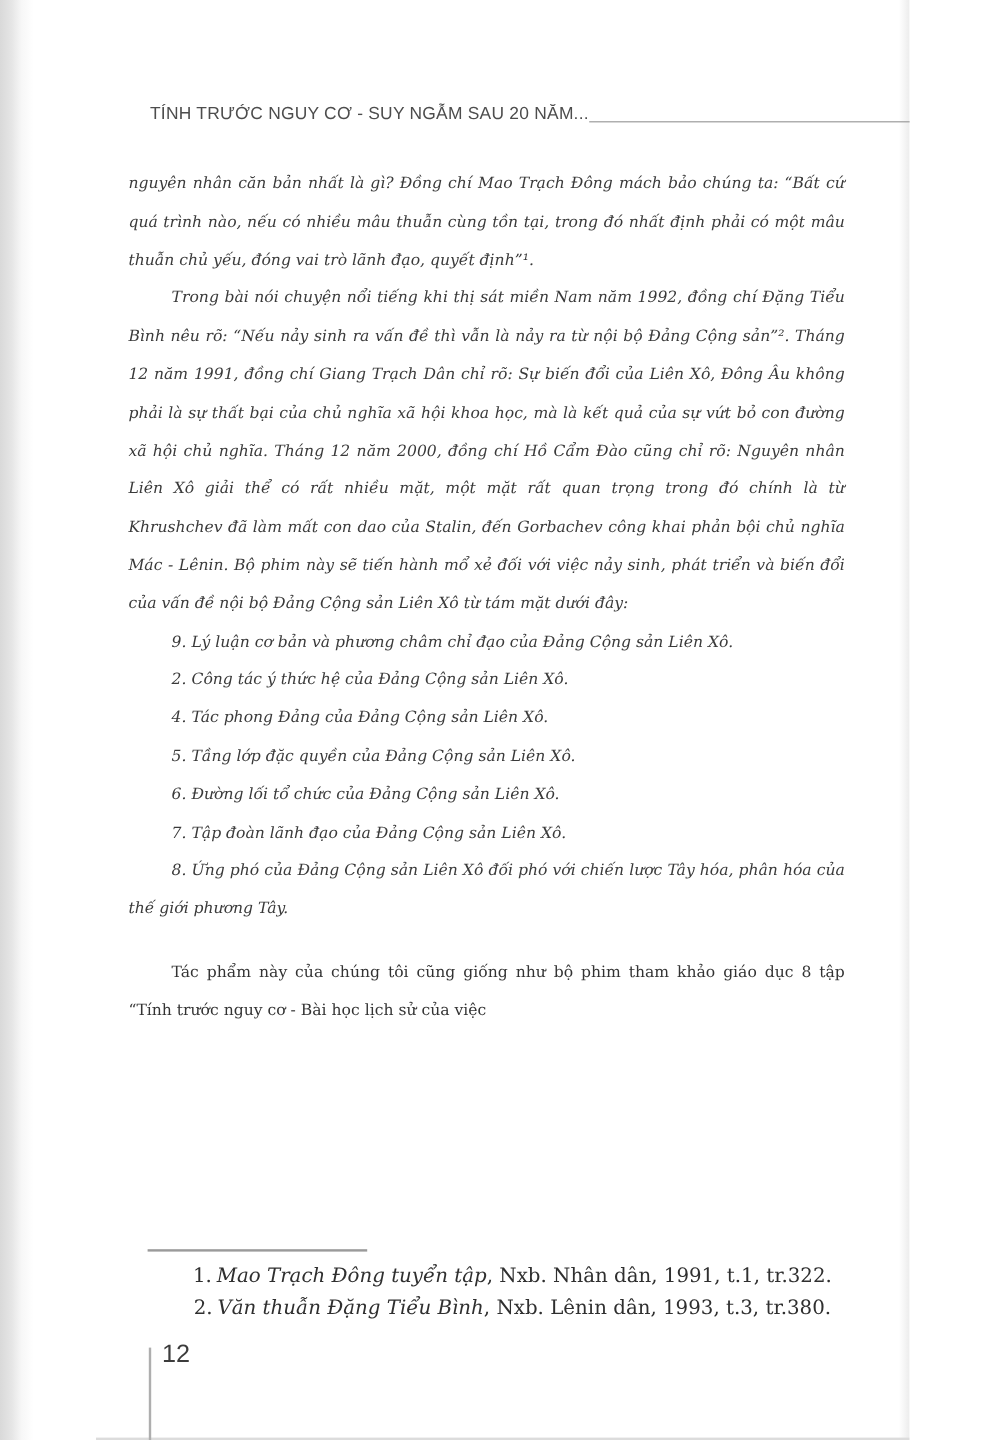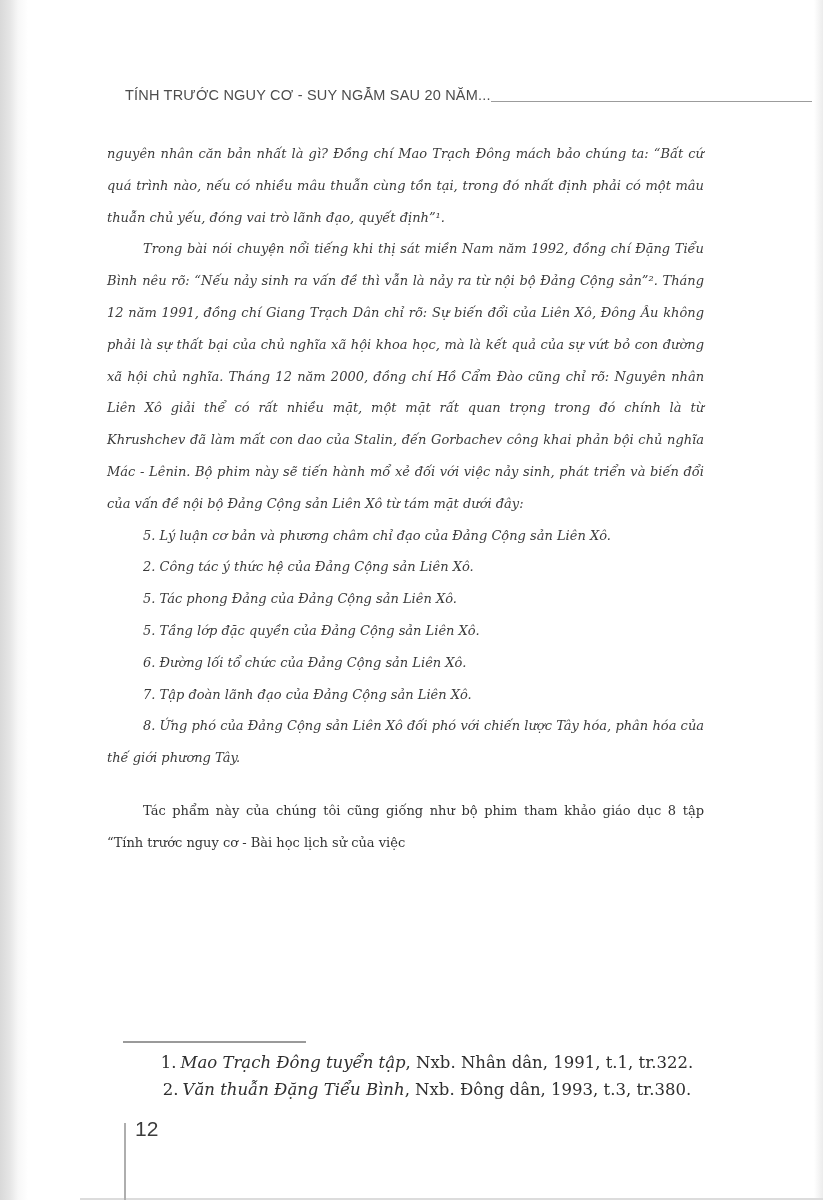--- a/index.html
+++ b/index.html
@@ -1,19 +1,19 @@
 <!DOCTYPE html>
 <html><head>
 <meta charset="utf-8">
 <style>
   html, body { margin: 0; padding: 0; background: #ffffff; }
 
   .page {
     position: relative;
-    width: 823px;
+    width: 758px;
     height: 1200px;
     background: #ffffff;
     overflow: hidden;
     font-family: "DejaVu Serif", serif;
   }
 
   
   .edge-left {
     position: absolute; left: 0; top: 0; width: 30px; height: 1200px;
     background: linear-gradient(to right, #d9d9d9 0px, #e6e6e6 10px, #f7f7f7 18px, #ffffff 28px);
@@ -94,37 +94,37 @@
   <div class="edge-bottom"></div>
 
   <div class="running-header">
     <span class="title">TÍNH TRƯỚC NGUY CƠ - SUY NGẪM SAU 20 NĂM...</span>
     <span class="rule"></span>
   </div>
 
   <div class="body-text">
     <p class="noindent">nguyên nhân căn bản nhất là gì? Đồng chí Mao Trạch Đông mách bảo chúng ta: “Bất cứ quá trình nào, nếu có nhiều mâu thuẫn cùng tồn tại, trong đó nhất định phải có một mâu thuẫn chủ yếu, đóng vai trò lãnh đạo, quyết định”¹.</p>
     <p>Trong bài nói chuyện nổi tiếng khi thị sát miền Nam năm 1992, đồng chí Đặng Tiểu Bình nêu rõ: “Nếu nảy sinh ra vấn đề thì vẫn là nảy ra từ nội bộ Đảng Cộng sản”². Tháng 12 năm 1991, đồng chí Giang Trạch Dân chỉ rõ: Sự biến đổi của Liên Xô, Đông Âu không phải là sự thất bại của chủ nghĩa xã hội khoa học, mà là kết quả của sự vứt bỏ con đường xã hội chủ nghĩa. Tháng 12 năm 2000, đồng chí Hồ Cẩm Đào cũng chỉ rõ: Nguyên nhân Liên Xô giải thể có rất nhiều mặt, một mặt rất quan trọng trong đó chính là từ Khrushchev đã làm mất con dao của Stalin, đến Gorbachev công khai phản bội chủ nghĩa Mác - Lênin. Bộ phim này sẽ tiến hành mổ xẻ đối với việc nảy sinh, phát triển và biến đổi của vấn đề nội bộ Đảng Cộng sản Liên Xô từ tám mặt dưới đây:</p>
-    <p>5. Lý luận cơ bản và phương châm chỉ đạo của Đảng Cộng sản Liên Xô.</p>
+    <p>9. Lý luận cơ bản và phương châm chỉ đạo của Đảng Cộng sản Liên Xô.</p>
     <p>2. Công tác ý thức hệ của Đảng Cộng sản Liên Xô.</p>
-    <p>5. Tác phong Đảng của Đảng Cộng sản Liên Xô.</p>
+    <p>4. Tác phong Đảng của Đảng Cộng sản Liên Xô.</p>
     <p>5. Tầng lớp đặc quyền của Đảng Cộng sản Liên Xô.</p>
     <p>6. Đường lối tổ chức của Đảng Cộng sản Liên Xô.</p>
     <p>7. Tập đoàn lãnh đạo của Đảng Cộng sản Liên Xô.</p>
     <p>8. Ứng phó của Đảng Cộng sản Liên Xô đối phó với chiến lược Tây hóa, phân hóa của thế giới phương Tây.</p>
     <p class="upright">Tác phẩm này của chúng tôi cũng giống như bộ phim tham khảo giáo dục 8 tập “Tính trước nguy cơ - Bài học lịch sử của việc</p>
   </div>
 
   <div class="footnote-separator"></div>
 
   <div class="footnotes">
     <div class="fn">
       <span class="num">1.</span><span class="work">Mao Trạch Đông tuyển tập</span><span>, Nxb. Nhân dân, 1991, t.1, tr.322.</span>
     </div>
     <div class="fn">
-      <span class="num">2.</span><span class="work">Văn thuẫn Đặng Tiểu Bình</span><span>, Nxb. Đông dân, 1993, t.3, tr.380.</span>
+      <span class="num">2.</span><span class="work">Văn thuẫn Đặng Tiểu Bình</span><span>, Nxb. Lênin dân, 1993, t.3, tr.380.</span>
     </div>
   </div>
 
   <div class="page-rule-vertical"></div>
   <div class="page-number">12</div>
 
 </div>
 
 </body></html>

